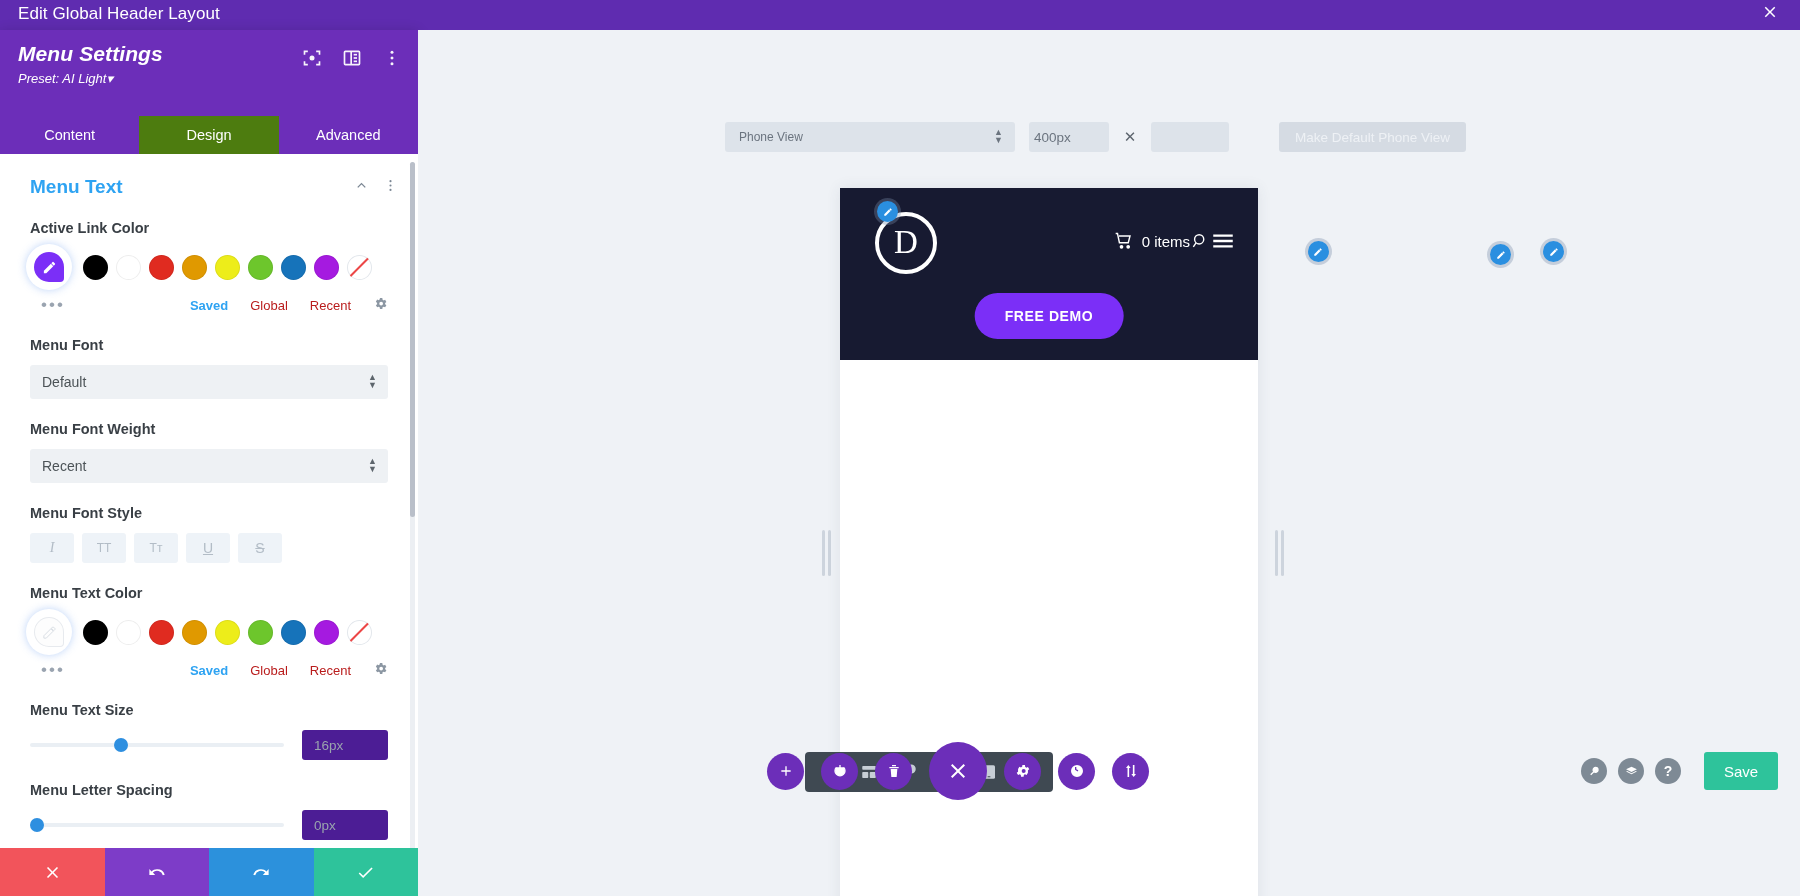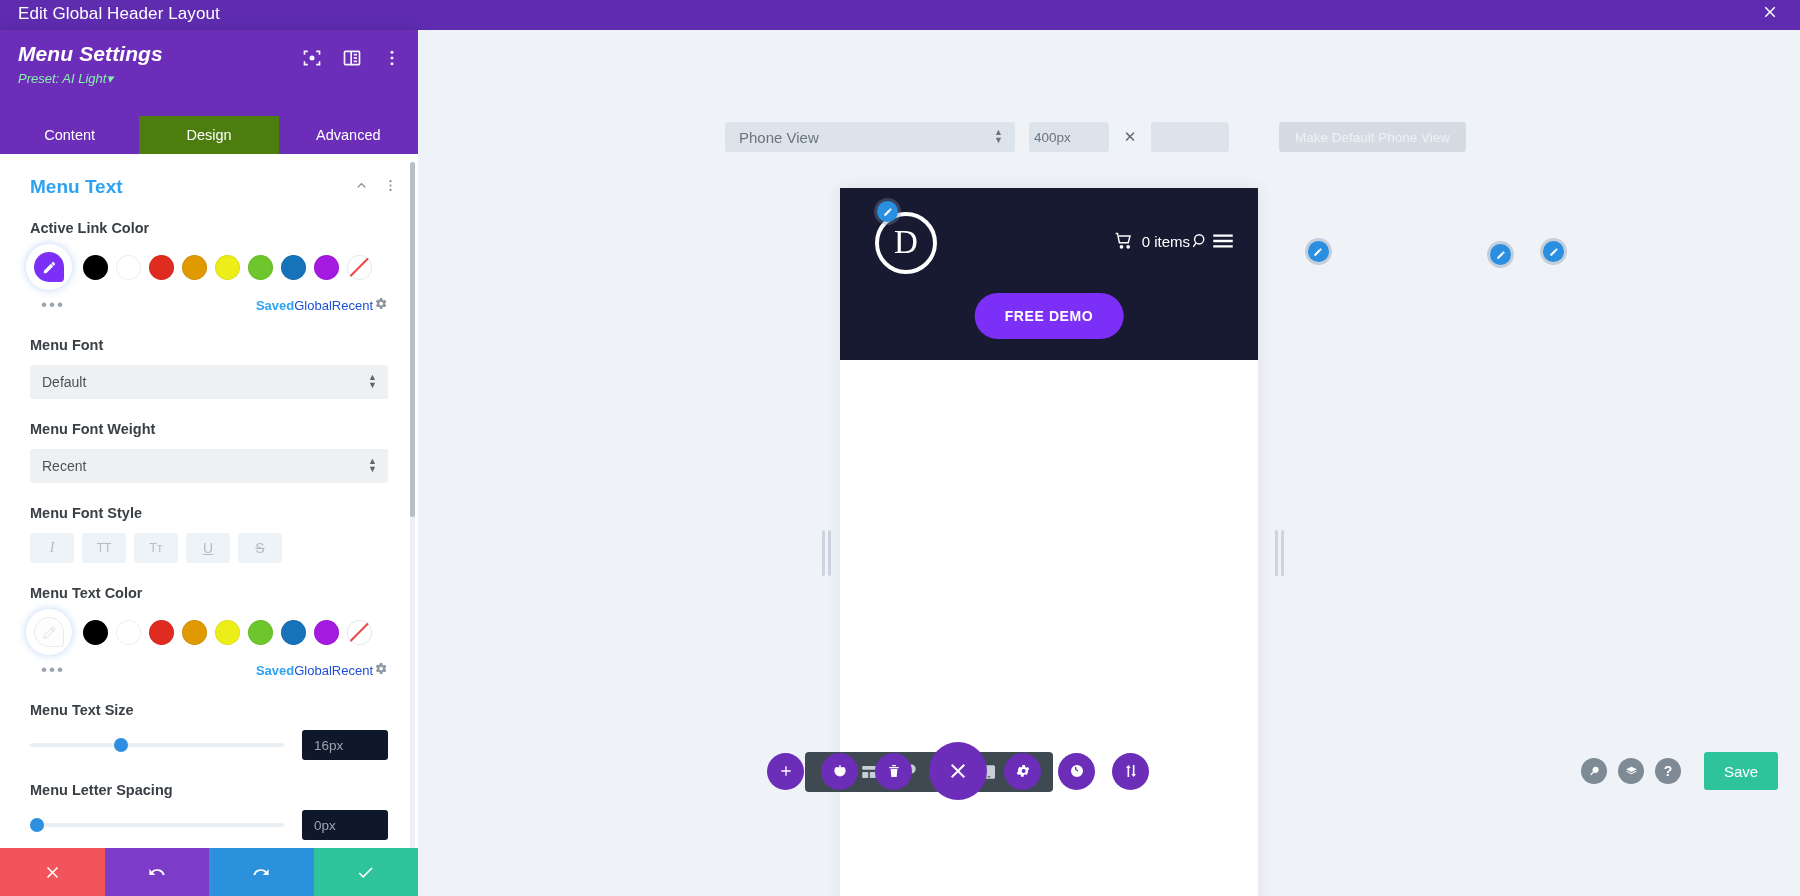--- a/index.html
+++ b/index.html
@@ -38,21 +38,21 @@
     position: relative; height: 86px;
     background: #6c2eb9;
     padding: 12px 18px 0 18px;
     font-style: italic;
   }
   .panel-title {
     font-size: 21px; font-weight: 700; color: #ffffff;
     letter-spacing: .1px;
   }
   .panel-preset {
-    margin-top: 5px; font-size: 13px; color: #86efac;
+    margin-top: 5px; font-size: 13px; color: #ffffff;
   }
   .panel-head-icons {
     position: absolute; right: 16px; top: 18px;
     display: flex; align-items: center; gap: 20px;
   }
   .phicon { width: 20px; height: 20px; cursor: pointer; opacity: .95; }
 
   .tabs {
     display: flex; height: 38px; background: #6c2eb9;
   }
@@ -118,22 +118,22 @@
     content:''; position: absolute; left: -3px; top: 11px;
     width: 31px; height: 2px; background: #ec4646; transform: rotate(-45deg);
   }
   .swatch-meta {
     display: flex; align-items: center; margin-top: 9px;
   }
   .dots-btn {
     color: #9aa4b0; font-size: 17px; letter-spacing: 2px; cursor: pointer;
     width: 46px; text-align: center;
   }
-  .swatch-tabs { margin-left: auto; display: flex; align-items: center; }
-  .sw-tab { font-size: 13px; color: #1d4ed8; cursor: pointer; }
+  .swatch-tabs { margin-left: auto; display: flex; align-items: center; gap: 22px; }
+  .sw-tab { font-size: 13px; color: #b91c1c; cursor: pointer; }
   .sw-tab.active { color: #2ea3f2; font-weight: 700; }
   .sw-gear { color: #8c97a3; cursor: pointer; font-size: 14px; }
 
   
   .select {
     position: relative; height: 34px; background: #eef1f4;
     border-radius: 3px; display: flex; align-items: center;
     padding: 0 12px; cursor: pointer;
   }
   .select span { font-size: 14px; color: #4c5357; }
@@ -155,21 +155,21 @@
   .slider { position: relative; flex: 1; height: 18px; cursor: pointer; }
   .slider .bar {
     position: absolute; top: 7px; left: 0; right: 0; height: 4px;
     background: #eaeff4; border-radius: 2px;
   }
   .slider .knob {
     position: absolute; top: 2px; width: 14px; height: 14px;
     border-radius: 50%; background: #2e8fe0;
   }
   .slider-val {
-    width: 86px; height: 30px; background: #0f172a; border-radius: 3px;
+    width: 86px; height: 30px; background: #4c1d95; border-radius: 3px;
     display: flex; align-items: center; padding: 0 12px;
     font-size: 13.5px; color: #9aa4ae;
   }
 
   
   .panel-foot {
     position: absolute; bottom: 0; left: 0;
     display: flex; width: 418px; height: 48px;
   }
   .foot-btn {
@@ -190,21 +190,21 @@
 
   .view-toolbar {
     position: absolute; left: 307px; top: 92px;
     display: flex; align-items: center; gap: 14px;
   }
   .view-select {
     width: 290px; height: 30px; background: #dde3ea; border-radius: 3px;
     display: flex; align-items: center; padding: 0 14px; position: relative;
     cursor: pointer;
   }
-  .view-select span { font-size: 15px; color: #6b747f; }
+  .view-select span { font-size: 12px; color: #6b747f; }
   .view-select .arrows {
     position: absolute; right: 12px; top: 6px;
     font-size: 9px; line-height: 8px; color: #6b747f;
   }
   .dim-input {
     width: 80px; height: 30px; background: #dde3ea; border-radius: 3px;
     display: flex; align-items: center; padding: 0 5px;
     font-size: 13.5px; color: #6b747f; cursor: text;
   }
   .dim-x { font-size: 15px; color: #5d656e; width: 14px; text-align: center; }

